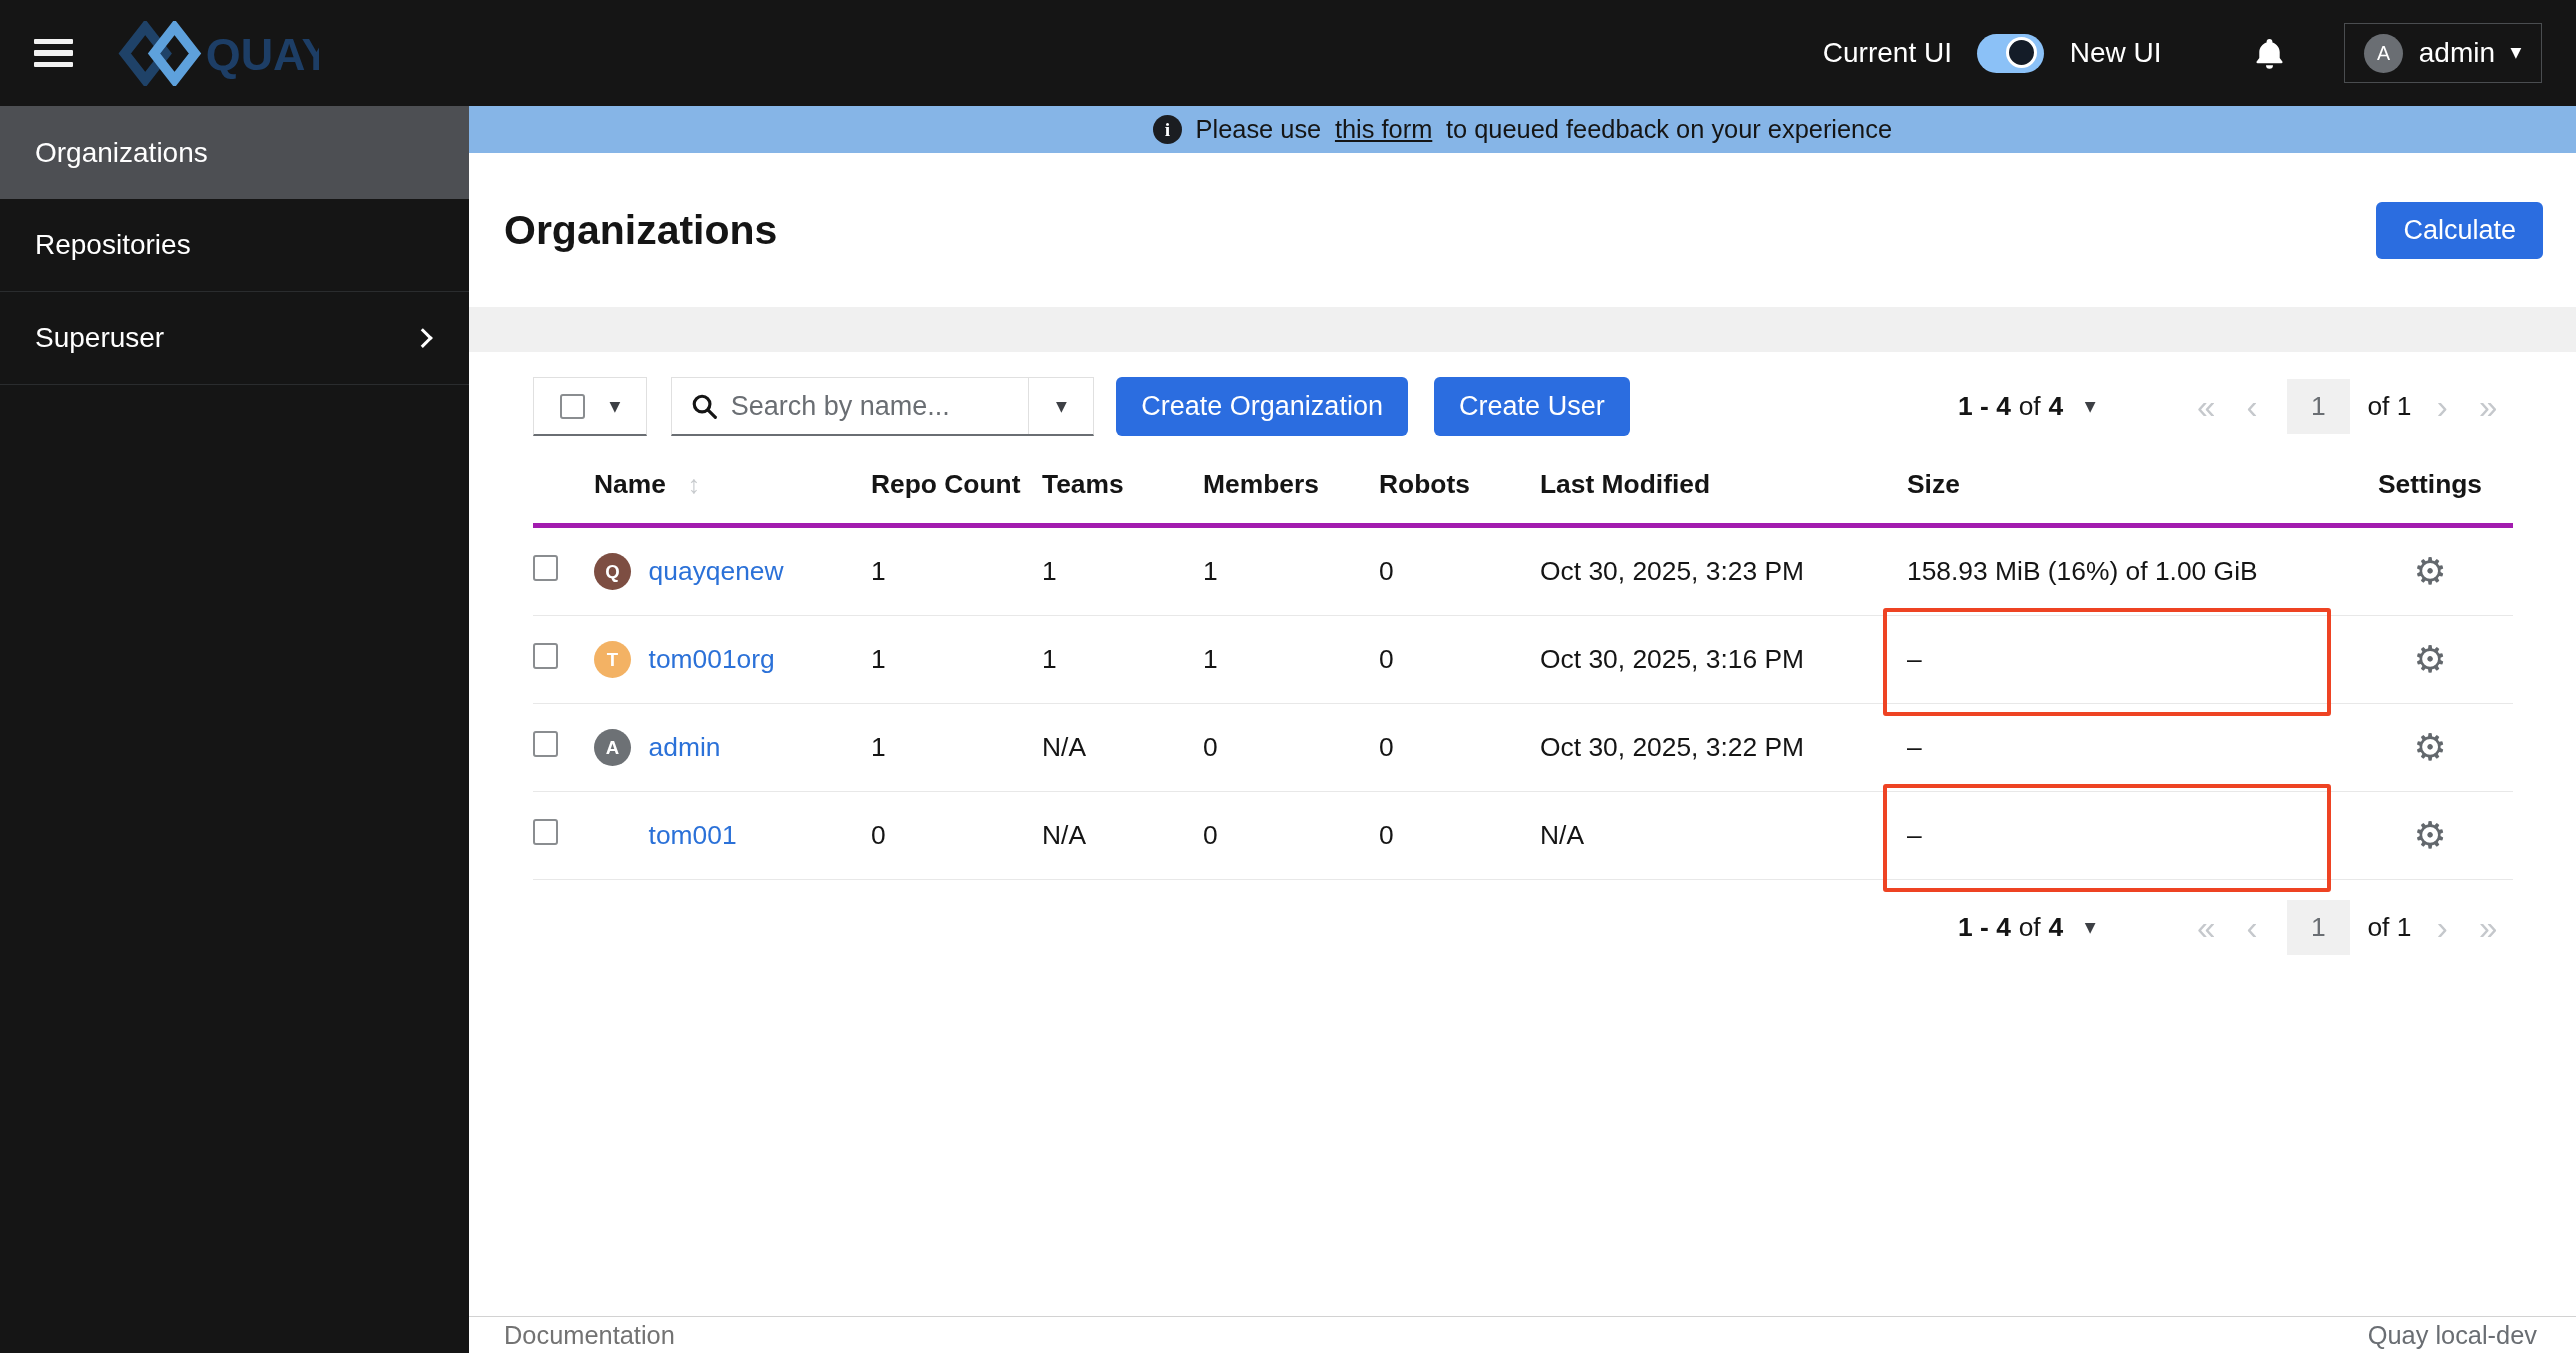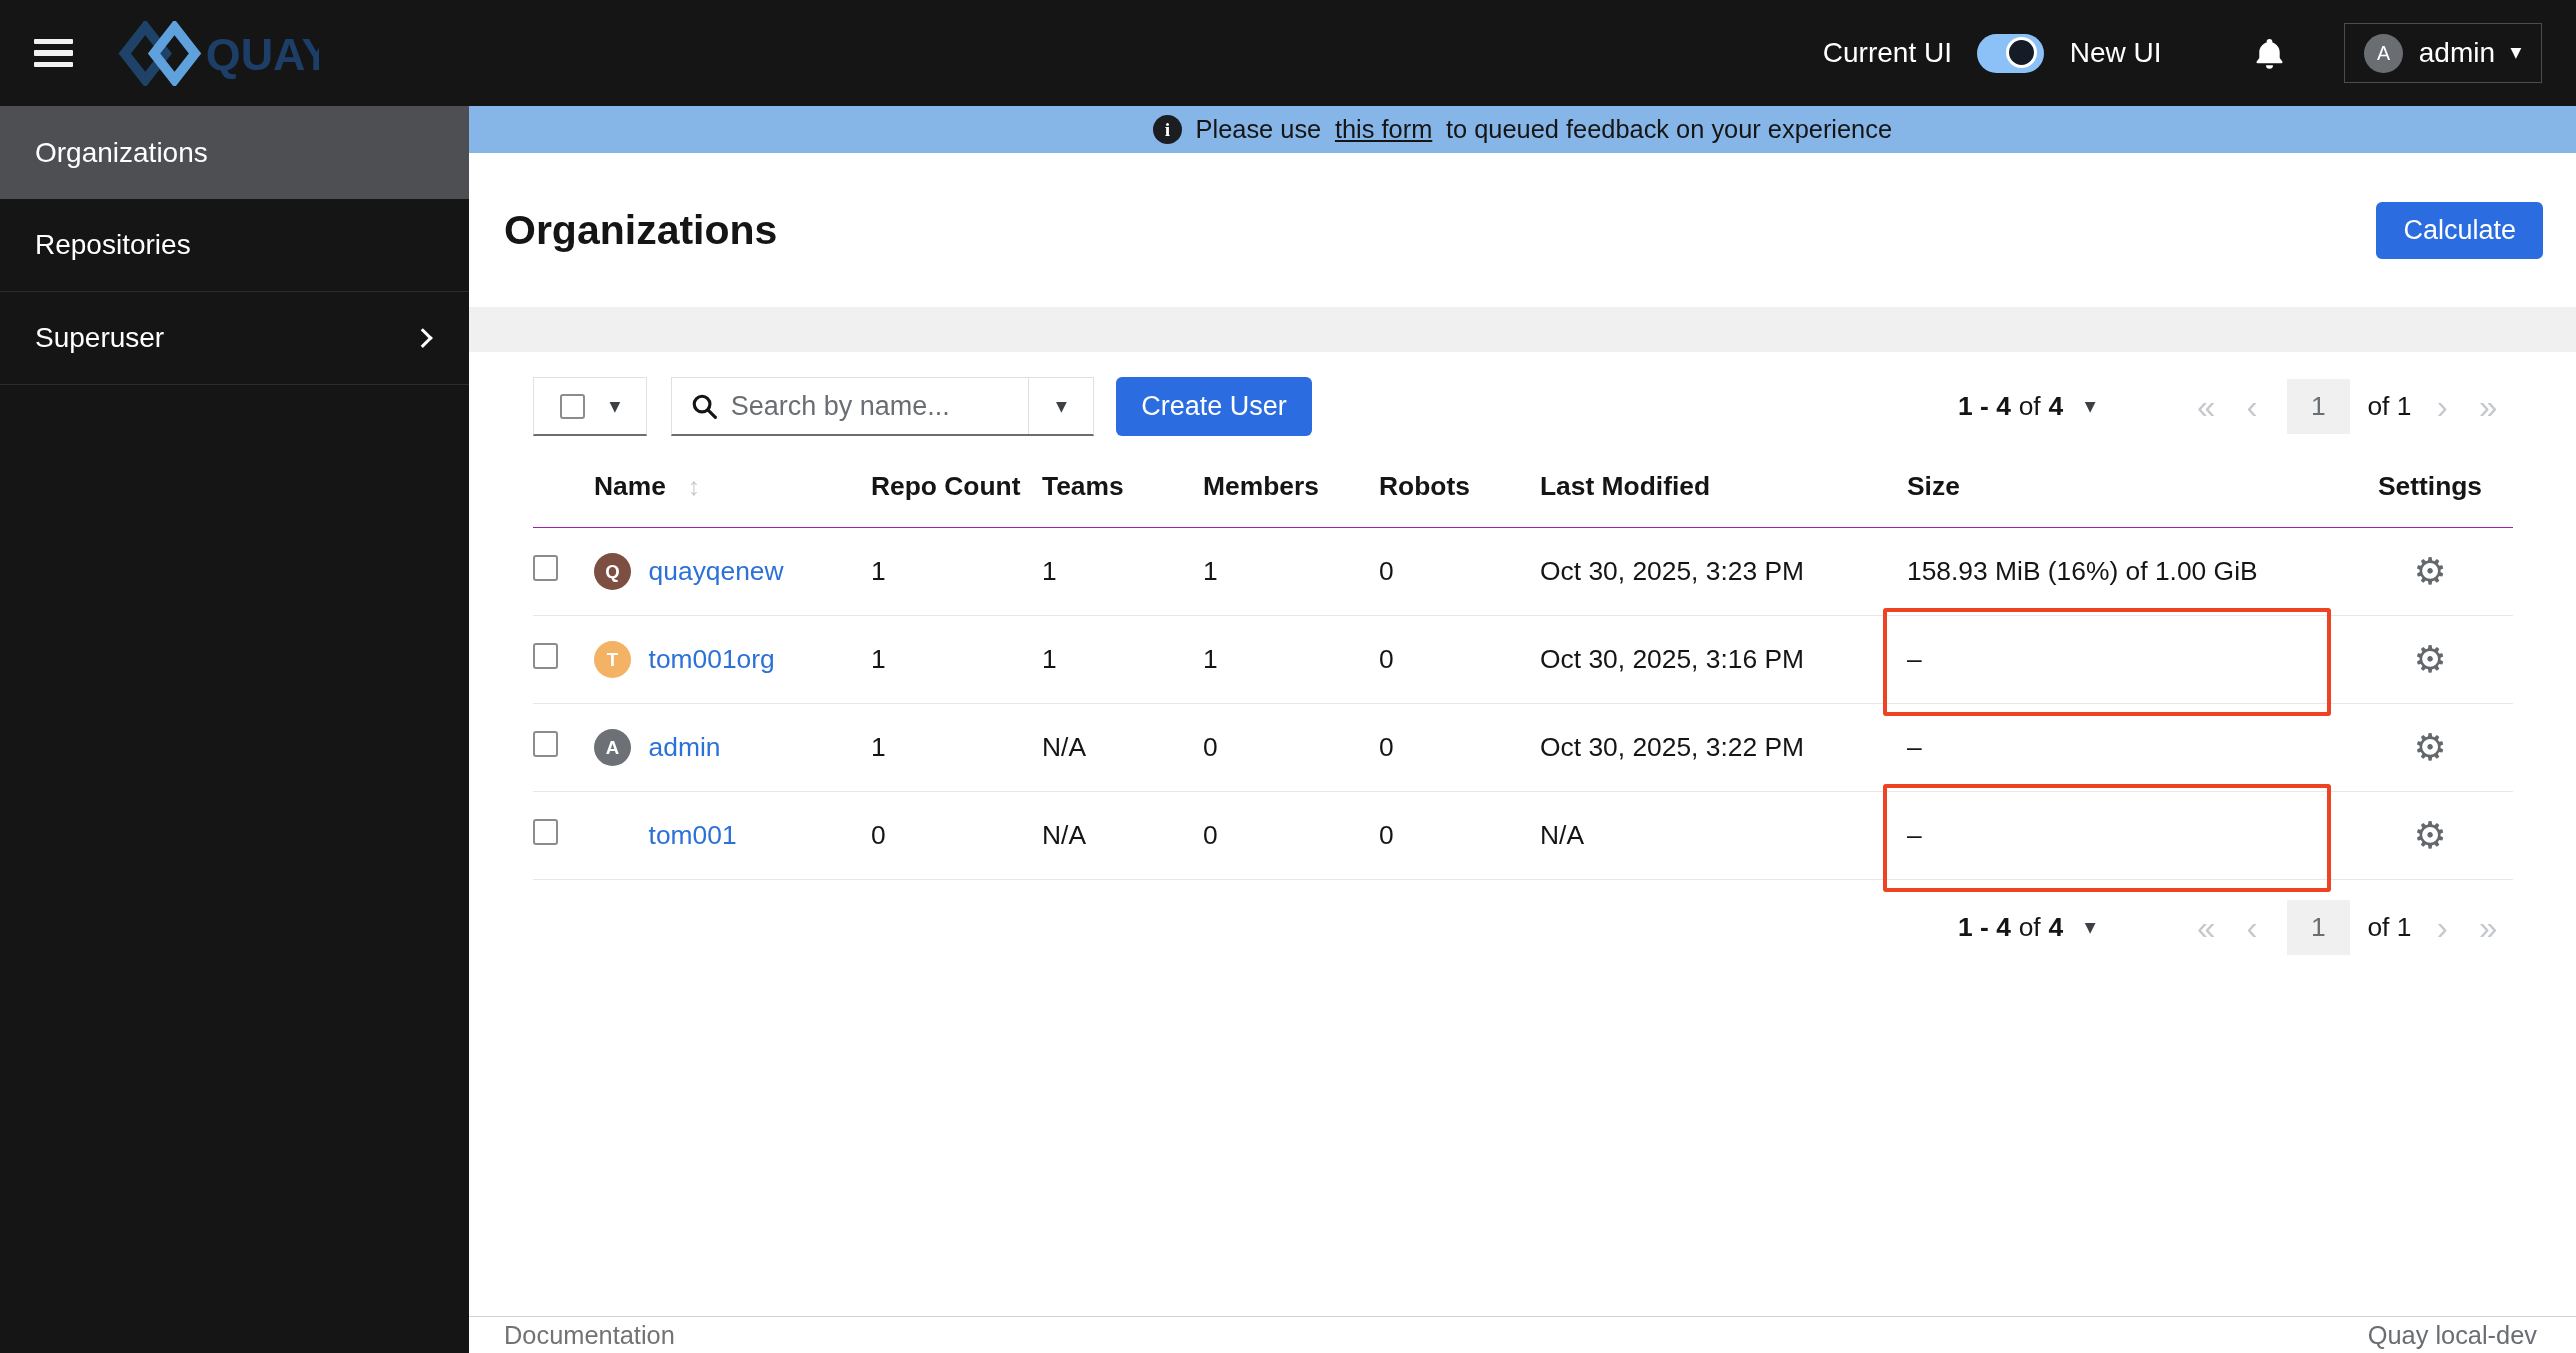--- a/index.html
+++ b/index.html
@@ -79,21 +79,21 @@
   .pg-input { width:63px; height:55px; background:#f0f0f0; border:none; text-align:center;
               font-size:26.4px; color:#6a6e73; margin:0 7.8px 0 13.7px; font-family:inherit; }
   .pg-of { margin:0 9.8px; }
   .toolbar .pagination { margin-left:auto; }
   .bottom-pagination { margin-top:15.6px; display:flex; justify-content:flex-end; height:63px; align-items:center; }
 
   
   .tbl { margin-top:9.8px; }
   .thead, .trow { display:grid; grid-template-columns:61px 277px 171px 161px 176px 161px 367px 440px 166px;
                   align-items:center; }
-  .thead { height:82px; border-bottom:1px solid #a21caf; font-weight:bold; font-size:26.4px; color:#151515; }
+  .thead { height:82px; border-bottom:5px solid #a21caf; font-weight:bold; font-size:26.4px; color:#151515; }
   .thead .hname { display:flex; align-items:center; gap:21.5px; cursor:pointer; }
   .sort-icon { color:#c8cbce; font-size:25.4px; font-weight:normal; }
   .trow { height:88px; border-bottom:1px solid #e8e8e8; font-size:26.4px; color:#151515; }
   .cell { overflow:hidden; text-overflow:ellipsis; white-space:nowrap; }
   .name-cell { display:flex; align-items:center; gap:17.6px; }
   .avatar { width:37px; height:37px; border-radius:50%; color:#fff; font-size:18.6px; font-weight:bold;
             display:flex; align-items:center; justify-content:center; flex:0 0 auto; }
   .avatar:empty { visibility:hidden; }
   .org-link { color:#2b71d8; text-decoration:none; cursor:pointer; }
   .settings-cell { text-align:center; }
@@ -192,20 +192,21 @@
             <svg viewBox="0 0 24 24" width="29" height="29" fill="none" stroke="#151515" stroke-width="2.6">
                 <circle cx="10" cy="10" r="6.5"></circle>
                 <line x1="15" y1="15" x2="21" y2="21" stroke-linecap="round"></line>
               </svg>
           </span>
           <input type="text" placeholder="Search by name..." style="">
           <span class="search-caret">
               <span class="caret dark">▾</span>
             </span>
         </div>
+        <button class="btn tb">Create Organization</button>
         <button class="btn tb">Create User</button>
 
         <div class="pagination">
           <span class="range">
             <b>1 - 4</b>
             <span>of</span>
             <b>4</b>
             <span class="caret dark">▾</span>
           </span>
           <span class="pg-nav">

